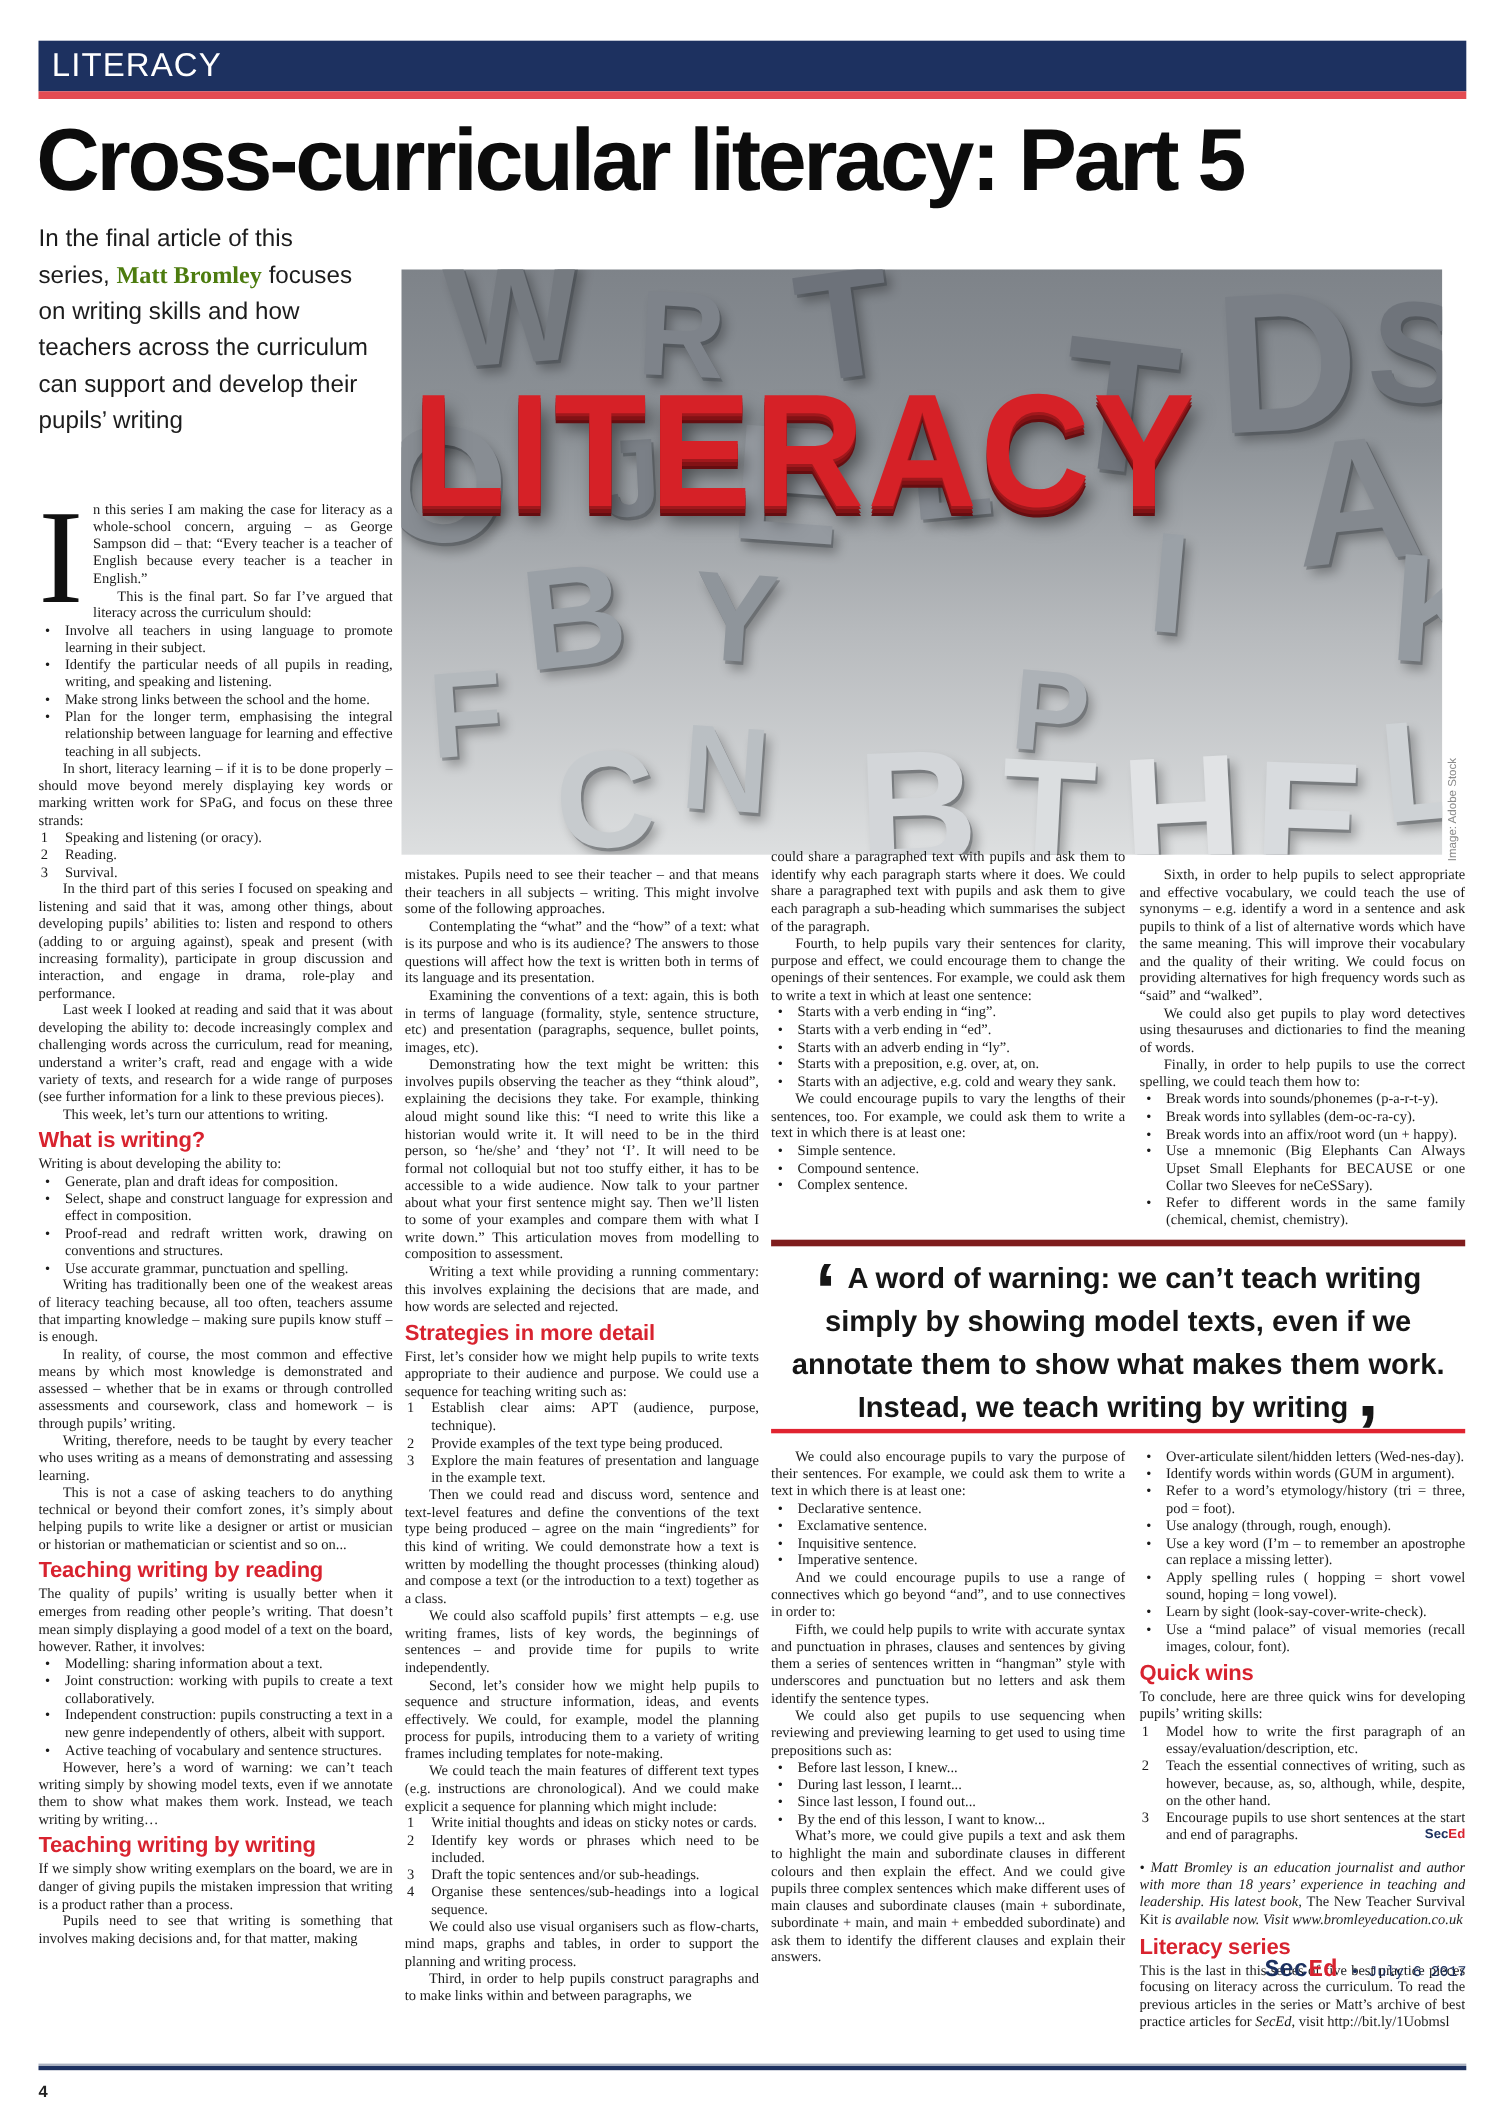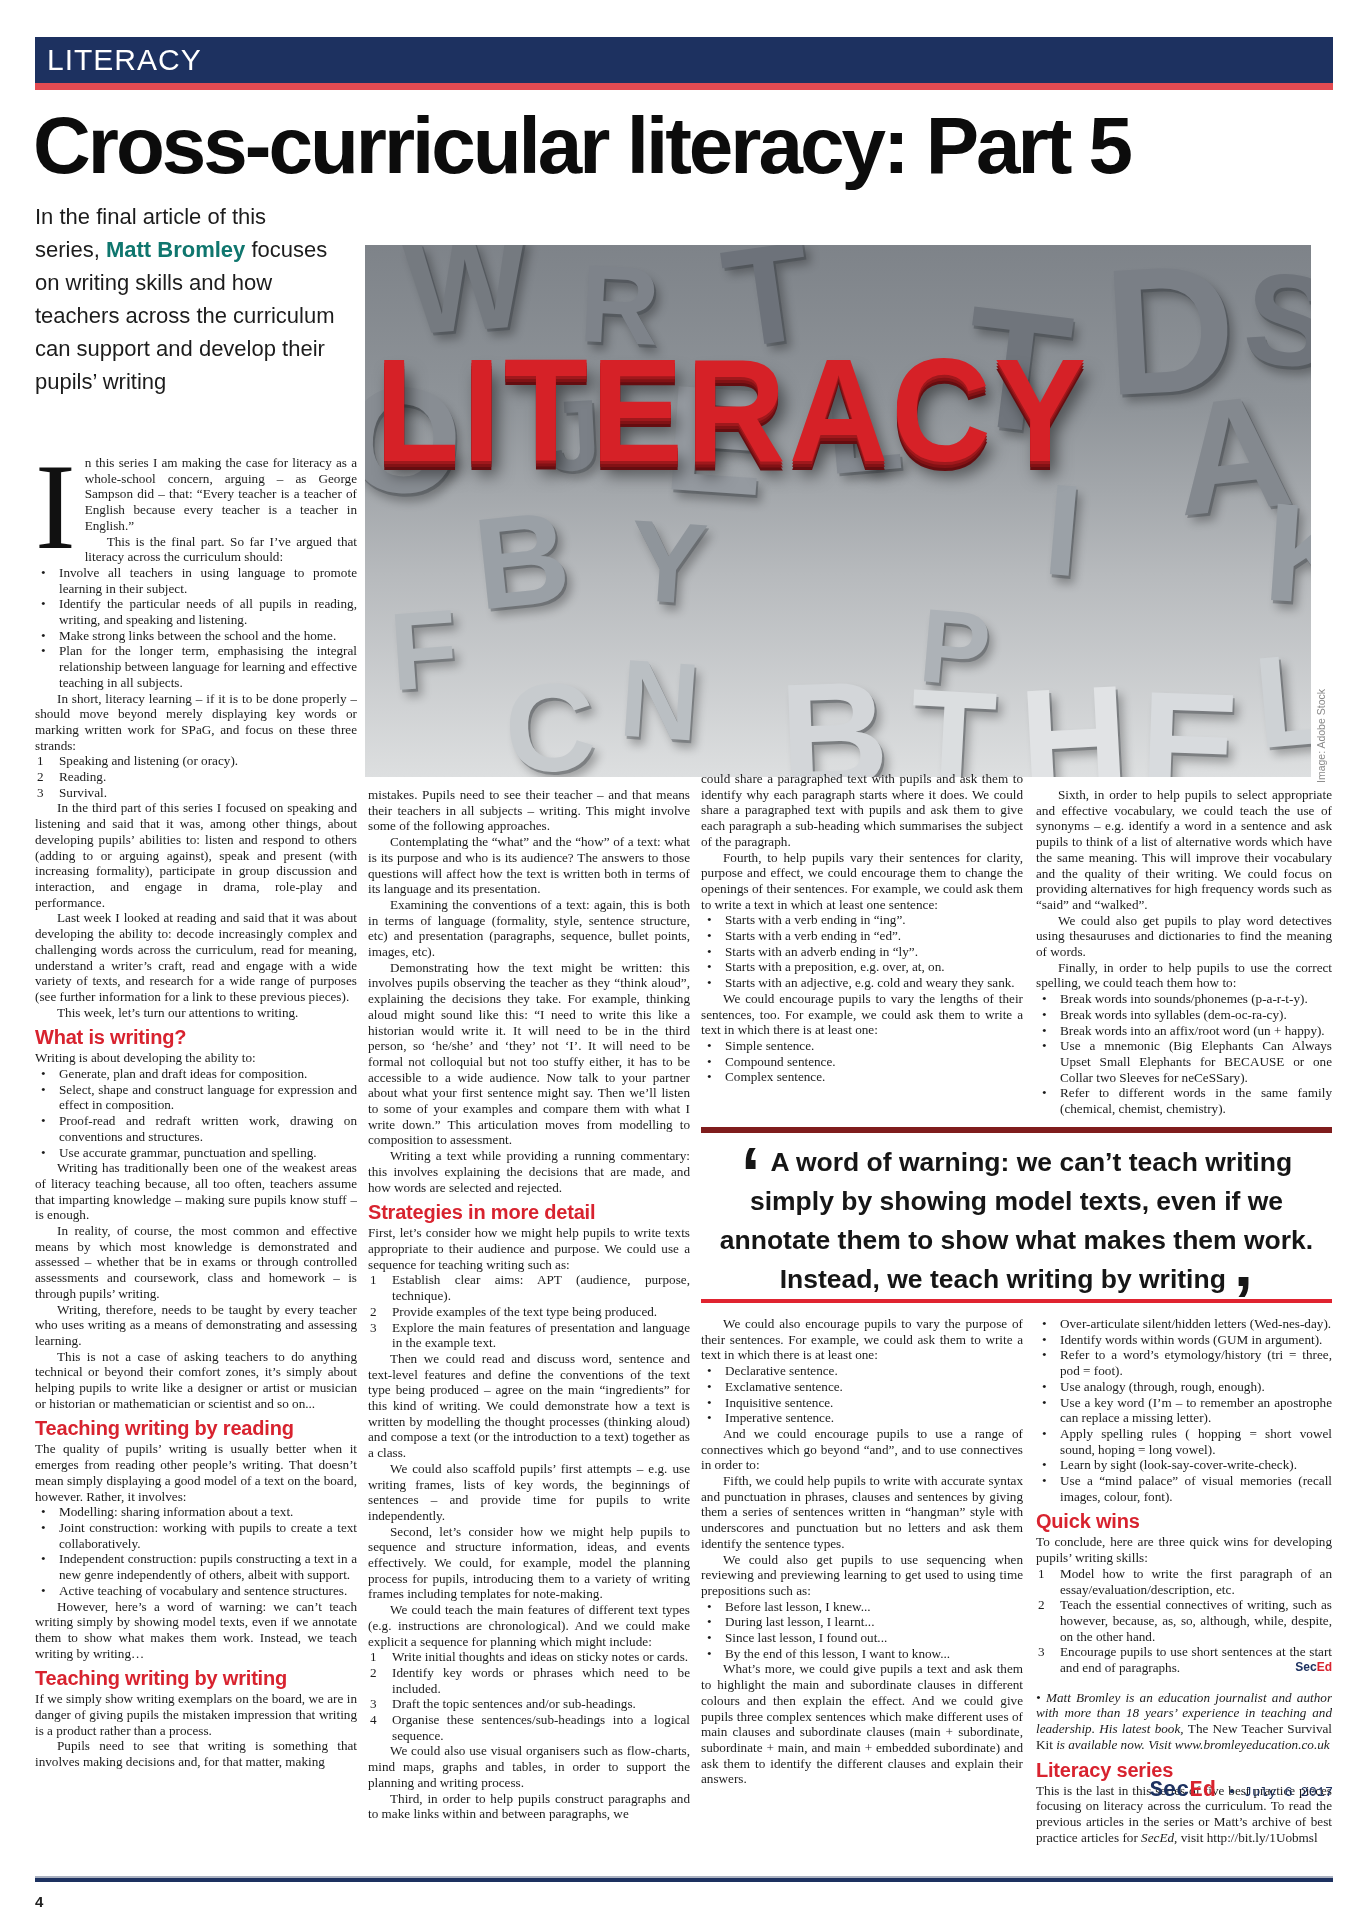--- a/index.html
+++ b/index.html
@@ -11,21 +11,21 @@
     letter-spacing:1px;box-sizing:border-box;padding-left:12px;font-weight:400;}
   .mast-stripe{position:absolute;left:35px;top:83px;width:1298px;height:7px;background:#e34b52;}
 
   
   .headline{position:absolute;left:33px;top:100px;width:1310px;font-family:"Liberation Sans",sans-serif;
     font-weight:700;font-size:80px;letter-spacing:-3px;color:#0c0c0c;white-space:nowrap;margin:0;}
 
   
   .standfirst{position:absolute;left:35px;top:200px;width:302px;font-family:"Liberation Sans",sans-serif;
     font-size:22px;line-height:33px;color:#1c1c1c;}
-  .standfirst .author{font-weight:700;color:#0f766e;}
+  .standfirst .author{font-weight:700;color:#4d7c0f;font-family:Liberation Serif, serif;}
 
   
   .hero{position:absolute;left:365px;top:245px;width:946px;height:532px;overflow:hidden;
     background:linear-gradient(180deg,#7e8389 0%,#8f9499 30%,#b7babd 62%,#dddfe0 100%);}
   .hero-letter{position:absolute;font-family:"Liberation Sans",sans-serif;font-weight:700;line-height:1;
     text-shadow:2px 3px 0 rgba(55,60,66,.35),6px 8px 10px rgba(0,0,0,.28);user-select:none;}
   .hero-word{position:absolute;left:10px;top:96px;font-family:"Liberation Sans",sans-serif;font-weight:700;
     font-size:138px;letter-spacing:3px;line-height:1;color:#d62127;transform:scaleY(1.06);
     text-shadow:0 3px 0 #a0181c,0 6px 0 #821215,0 9px 0 #650d10,6px 13px 16px rgba(0,0,0,.5);}
   .credit{position:absolute;left:1315px;top:553px;height:230px;writing-mode:vertical-rl;

